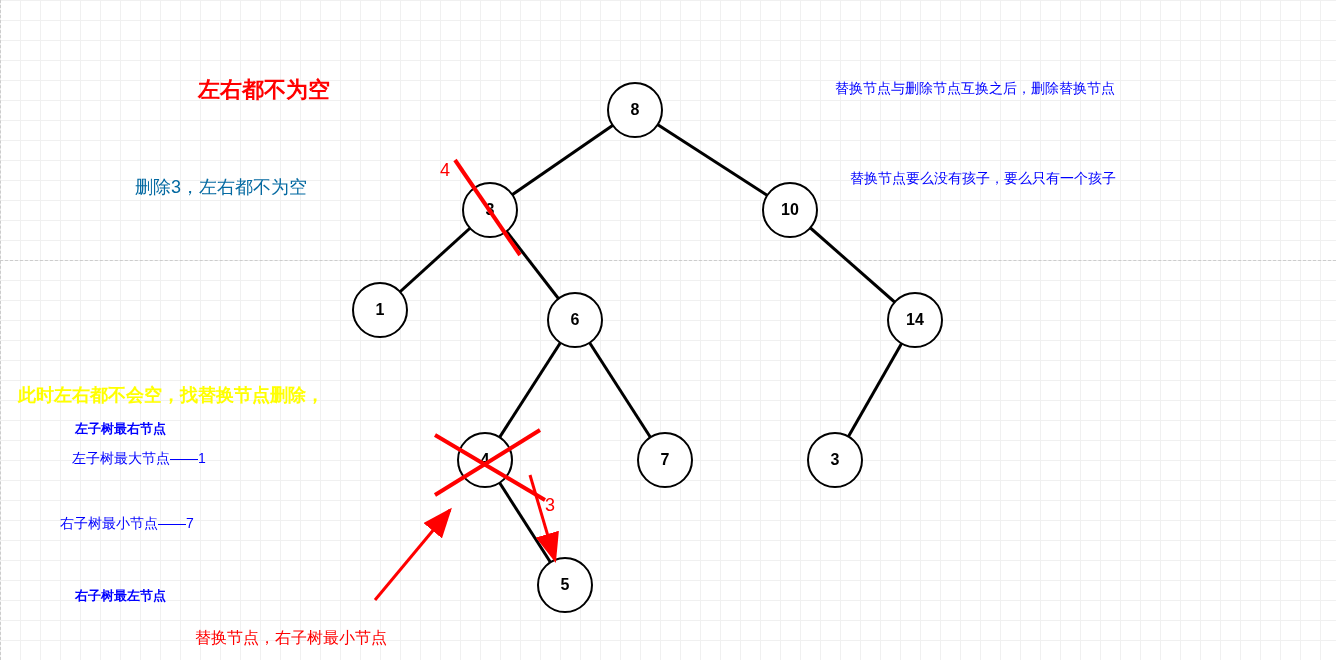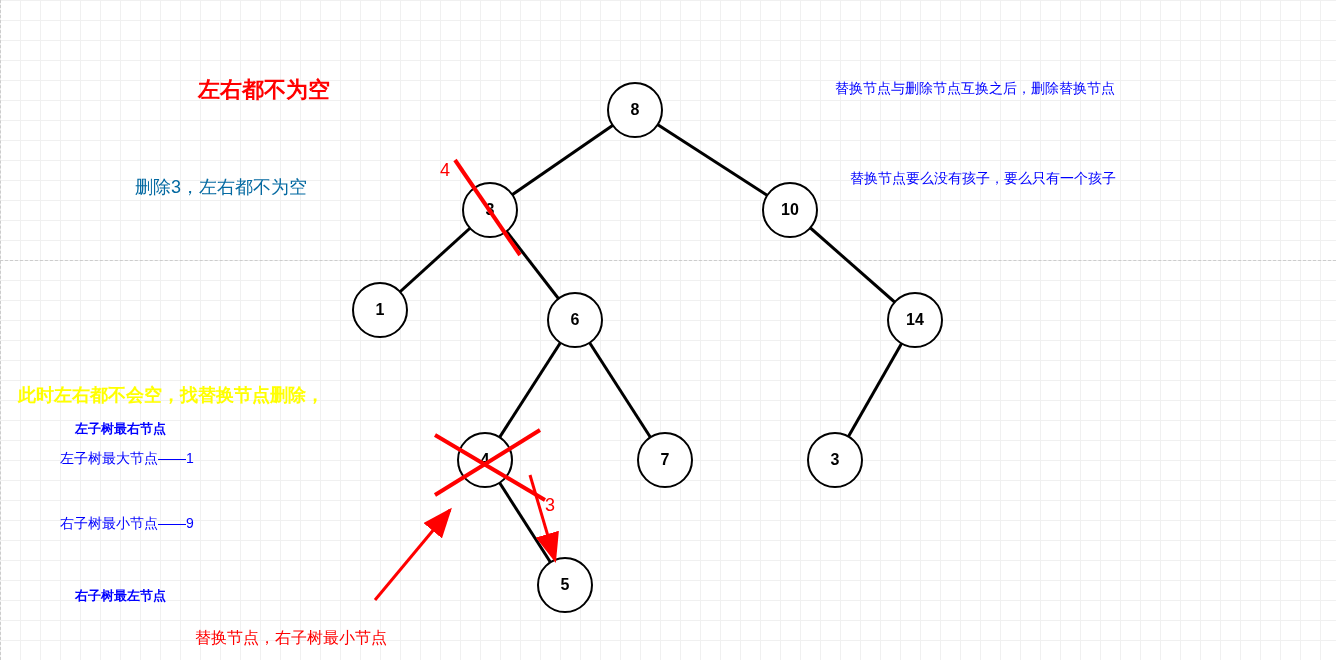--- a/index.html
+++ b/index.html
@@ -138,20 +138,20 @@
 </svg>
 
 <div class="label red-bold" style="left:198px; top:75px;">左右都不为空</div>
 <div class="label red-med" style="left:135px; top:175px;">删除3，左右都不为空</div>
 
 <div class="label blue-med" style="left:835px; top:80px;">替换节点与删除节点互换之后，删除替换节点</div>
 <div class="label blue-med" style="left:850px; top:150px;margin-top:20px;">替换节点要么没有孩子，要么只有一个孩子</div>
 
 <div class="label yellow-med" style="left:18px; top:370px;margin-top:13px;">此时左右都不会空，找替换节点删除，</div>
 <div class="label blue-small" style="left:75px; top:420px;text-align:right;">左子树最右节点</div>
-<div class="label blue-med" style="left:60px; top:450px;">左子树最大节点——1</div>
-<div class="label blue-med" style="left:60px; top:515px;">右子树最小节点——9</div>
+<div class="label blue-med" style="left:72px; top:450px;">左子树最大节点——1</div>
+<div class="label blue-med" style="left:60px; top:515px;">右子树最小节点——7</div>
 <div class="label blue-small" style="left:75px; top:587px;">右子树最左节点</div>
 
 <div class="label red-small" style="left:195px; top:628px;">替换节点，右子树最小节点</div>
 
 <div class="label red-num" style="left:440px; top:160px;">4</div>
 <div class="label red-num" style="left:545px; top:495px;">3</div>
 
 </body></html>

